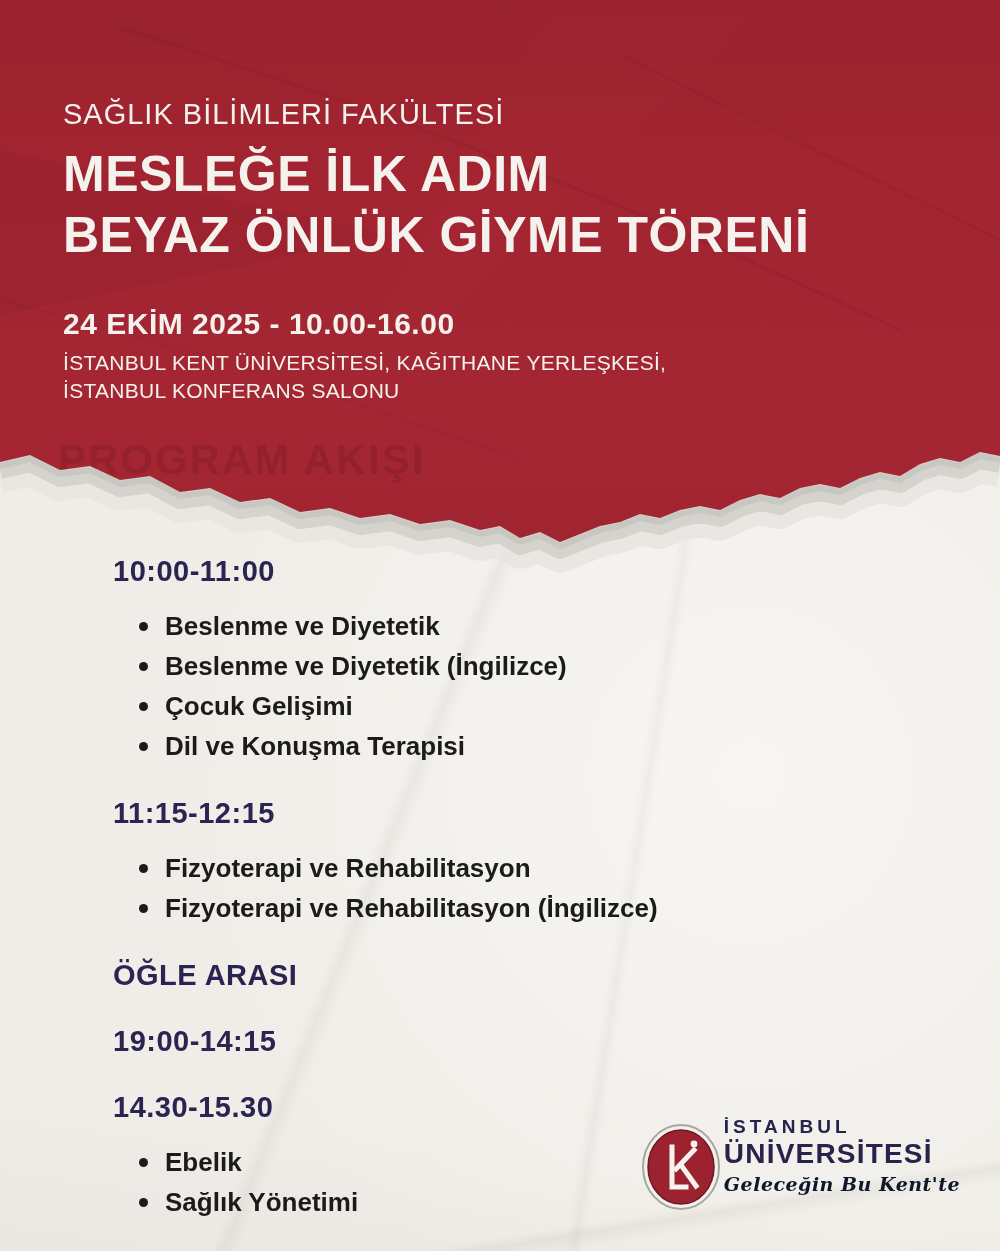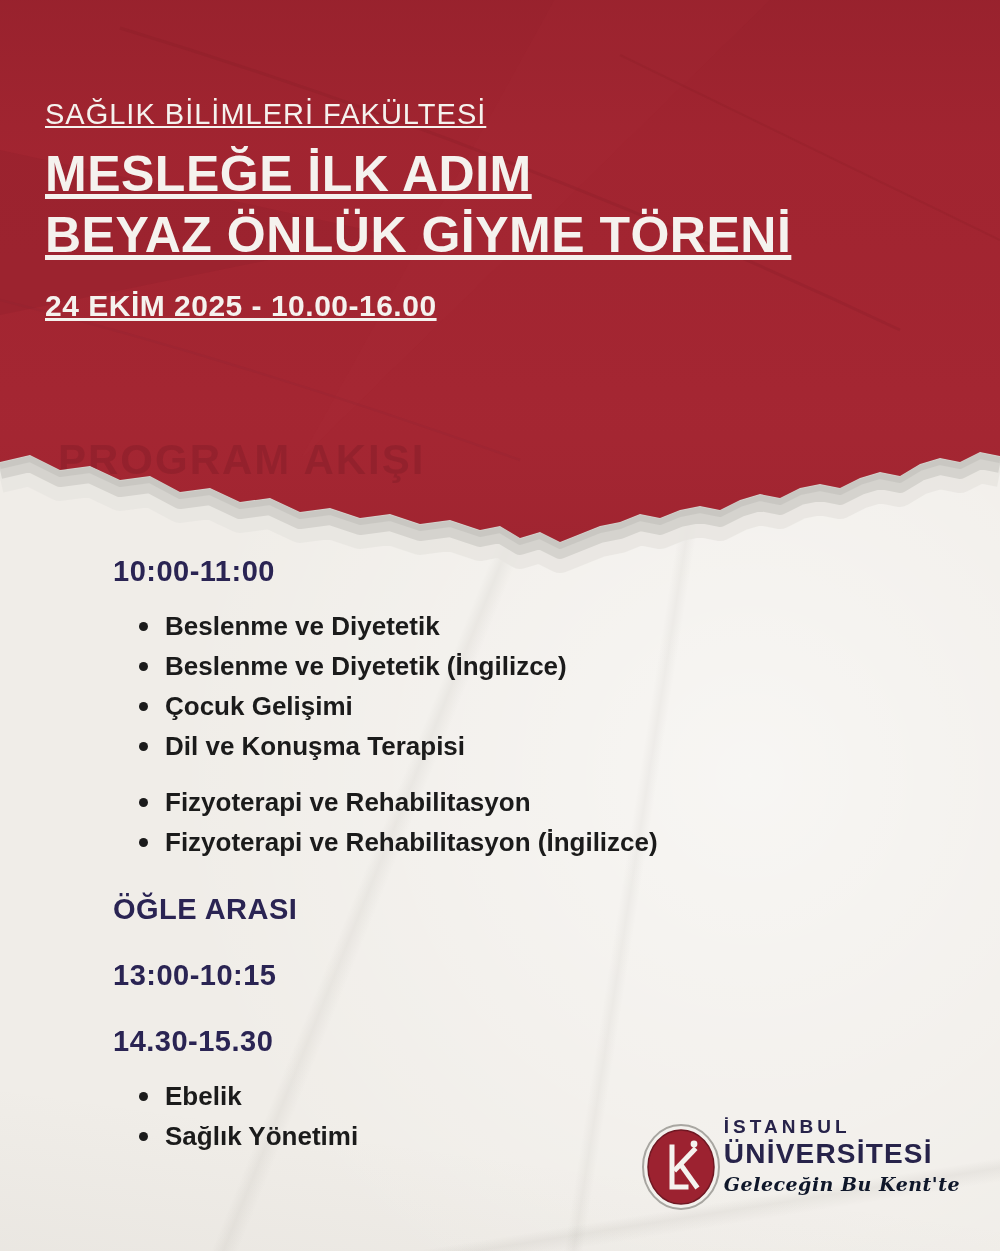--- a/index.html
+++ b/index.html
@@ -13,30 +13,30 @@
     position:absolute;inset:0;pointer-events:none;
     background:
       linear-gradient(112deg, transparent 47.6%, rgba(110,105,95,.07) 48.4%, transparent 49.4%),
       linear-gradient(99deg, transparent 63.6%, rgba(110,105,95,.06) 64.4%, transparent 65.2%),
       linear-gradient(171deg, transparent 93.4%, rgba(110,105,95,.08) 94.1%, transparent 95.1%),
       linear-gradient(8deg, rgba(125,118,108,.05) 0%, transparent 12%),
       radial-gradient(ellipse at 75% 62%, rgba(255,255,255,.5), transparent 55%);
   }
   .torn-header-svg{position:absolute;top:0;left:0;}
   .header-content{
-    position:absolute;top:96px;left:45px;width:900px;color:#f5f2ee;text-decoration:underline;
+    position:absolute;top:96px;left:63px;width:900px;color:#f5f2ee;
   }
   .faculty{
     font-size:29px;font-weight:500;letter-spacing:1px;line-height:36px;
   }
   .main-title{
     margin-top:12px;font-size:50px;font-weight:800;letter-spacing:.5px;line-height:61px;
   }
   .event-date{
-    margin-top:21px;font-size:30px;font-weight:700;letter-spacing:.5px;line-height:38px;
+    margin-top:39px;font-size:30px;font-weight:700;letter-spacing:.5px;line-height:38px;
   }
   .venue{
     margin-top:6px;font-size:21px;font-weight:400;letter-spacing:.3px;line-height:28px;
   }
   .schedule{
     position:absolute;top:552px;left:113px;width:780px;
   }
   .time-heading{
     font-size:29px;font-weight:800;color:#2a2453;letter-spacing:.5px;
     line-height:38px;margin:28px 0 7px;
@@ -121,47 +121,52 @@
   </g>
 </svg>
 
 <div class="header-content">
   <div class="faculty">SAĞLIK BİLİMLERİ FAKÜLTESİ</div>
   <div class="main-title">
     <div>MESLEĞE İLK ADIM</div>
     <div>BEYAZ ÖNLÜK GİYME TÖRENİ</div>
   </div>
   <div class="event-date">24 EKİM 2025 - 10.00-16.00</div>
+  <div class="venue">
+    <div>İSTANBUL KENT ÜNİVERSİTESİ, KAĞITHANE YERLEŞKESİ,</div>
+    <div>İSTANBUL KONFERANS SALONU</div>
+  </div>
 </div>
 
 <div class="schedule">
 
   <div class="section">
     <div class="time-heading">10:00-11:00</div>
     <ul class="items">
       <li><span class="bullet-dot"></span><span>Beslenme ve Diyetetik</span></li>
       <li><span class="bullet-dot"></span><span>Beslenme ve Diyetetik (İngilizce)</span></li>
       <li><span class="bullet-dot"></span><span>Çocuk Gelişimi</span></li>
       <li><span class="bullet-dot"></span><span>Dil ve Konuşma Terapisi</span></li>
     </ul>
   </div>
 
   <div class="section">
+    <div class="time-heading">11:15-12:15</div>
     <ul class="items">
       <li><span class="bullet-dot"></span><span>Fizyoterapi ve Rehabilitasyon</span></li>
       <li><span class="bullet-dot"></span><span>Fizyoterapi ve Rehabilitasyon (İngilizce)</span></li>
     </ul>
   </div>
 
   <div class="section">
     <div class="time-heading">ÖĞLE ARASI</div>
   </div>
 
   <div class="section">
-    <div class="time-heading">13:00-10:15</div>
+    <div class="time-heading">19:00-14:15</div>
   </div>
 
   <div class="section">
     <div class="time-heading">14.30-15.30</div>
     <ul class="items">
       <li><span class="bullet-dot"></span><span>Ebelik</span></li>
       <li><span class="bullet-dot"></span><span>Sağlık Yönetimi</span></li>
     </ul>
   </div>
 

